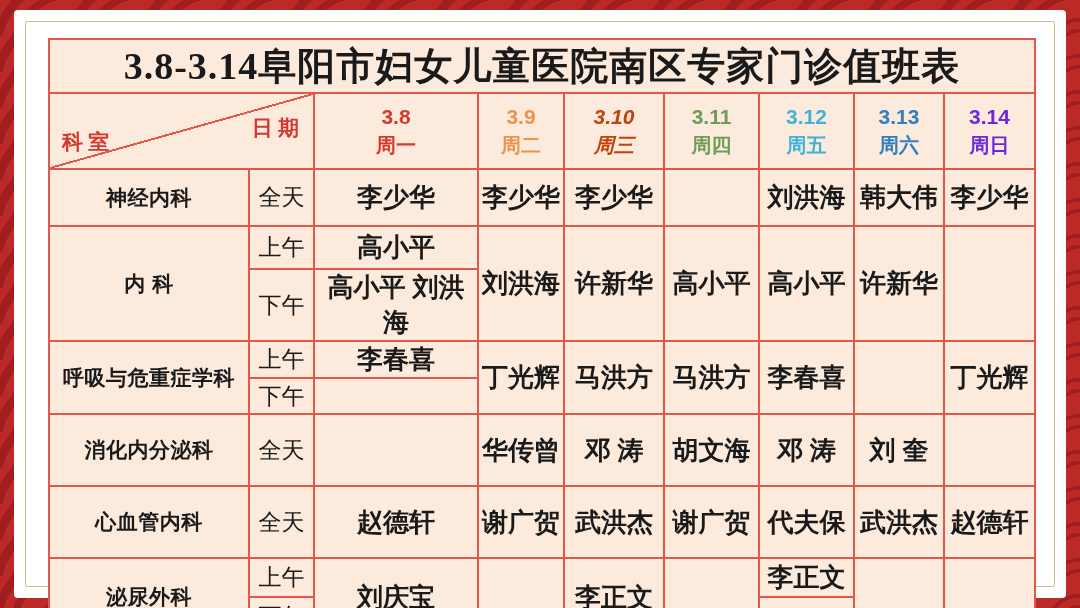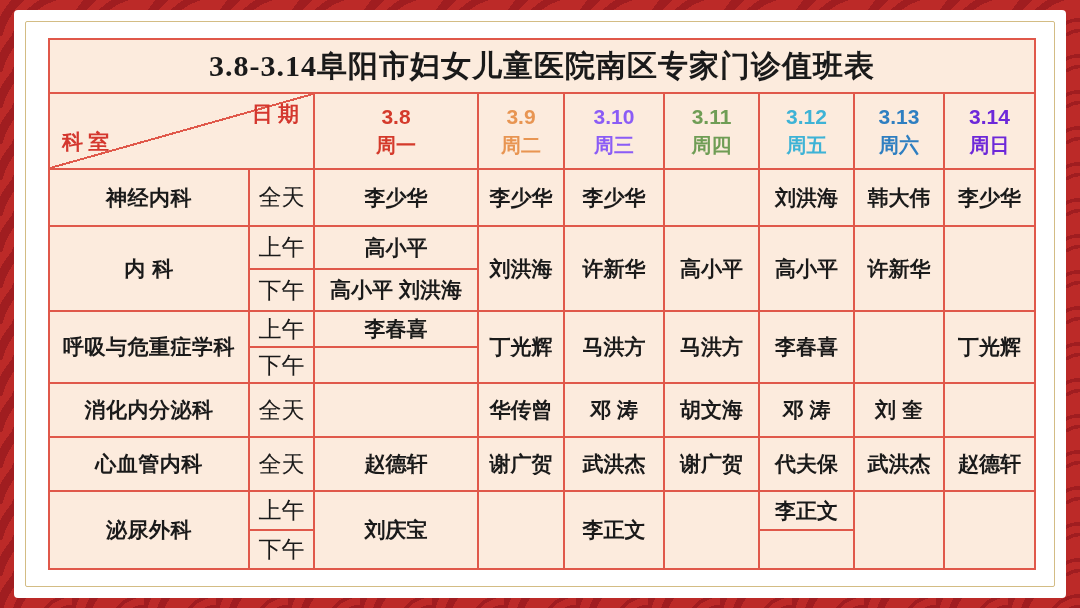--- a/index.html
+++ b/index.html
@@ -34,53 +34,53 @@
     text-align:center;vertical-align:middle;
     padding:0 2px;overflow:hidden;
     color:#1a1a1a;
   }
   .h-title{height:54px;}
   .h-head{height:76px;}
   .r-tall{height:57px;margin-left:28px;}
   .r-half{height:43px;}
   .r-half2{height:42px;}
   .r-thin{height:36px;}
-  .r-med{height:54px;margin-left:17px;}
+  .r-med{height:72px;margin-left:17px;}
   .r-uro{height:39px;}
 
   td.title-cell{
     font-family:"Liberation Serif",serif;
-    font-weight:bold;font-size:30px;letter-spacing:1px;
+    font-weight:bold;font-size:38px;letter-spacing:1px;
     color:#d0312a;
   }
   td.diag-cell{position:relative;padding:0;}
   .diag-line{
     position:absolute;left:0;top:0;right:0;bottom:0;display:block;
     background:linear-gradient(to bottom right,
       transparent calc(50% - 1px), #e0584a calc(50% - 1px),
       #e0584a calc(50% + 1px), transparent calc(50% + 1px));
   }
   .diag-date,.diag-dept{
     position:absolute;
     font-family:"Liberation Serif",serif;
     font-weight:bold;font-size:21px;color:#d4372e;
   }
-  .diag-date{top:6px;right:14px;}
+  .diag-date{top:20px;right:14px;}
   .diag-dept{bottom:12px;left:12px;}
 
   td.date-cell{font-weight:bold;line-height:1.35;}
   td.date-cell .d{font-size:21px;}
   td.date-cell .w{font-size:20px;}
 
   td.dept-cell{font-weight:bold;font-size:21px;letter-spacing:0.5px;}
   td.time-cell{
     font-family:"Liberation Serif",serif;
     font-size:23px;font-weight:normal;
   }
-  td.name-cell{font-weight:bold;font-size:21px;}
+  td.name-cell{font-weight:bold;font-size:26px;}
 </style>
 </head>
 <body>
 
 <div class="card">
   <div class="gold-frame"></div>
 
   <table class="sched">
     <colgroup>
       <col style="width:200px">
@@ -106,21 +106,21 @@
         <span class="diag-dept">科 室</span>
       </td>
       <td class="date-cell" style="color: rgb(212, 58, 43);">
         <div class="d">3.8</div>
         <div class="w">周一</div>
       </td>
       <td class="date-cell" style="color: rgb(232, 149, 82);">
         <div class="d">3.9</div>
         <div class="w">周二</div>
       </td>
-      <td class="date-cell" style="color: #8b5cf6;">
+      <td class="date-cell" style="color: #c2410c; font-style: italic;">
         <div class="d">3.10</div>
         <div class="w">周三</div>
       </td>
       <td class="date-cell" style="color: rgb(111, 157, 85); margin-top: 16px;">
         <div class="d">3.11</div>
         <div class="w">周四</div>
       </td>
       <td class="date-cell" style="color: rgb(62, 179, 214);">
         <div class="d">3.12</div>
         <div class="w">周五</div>

